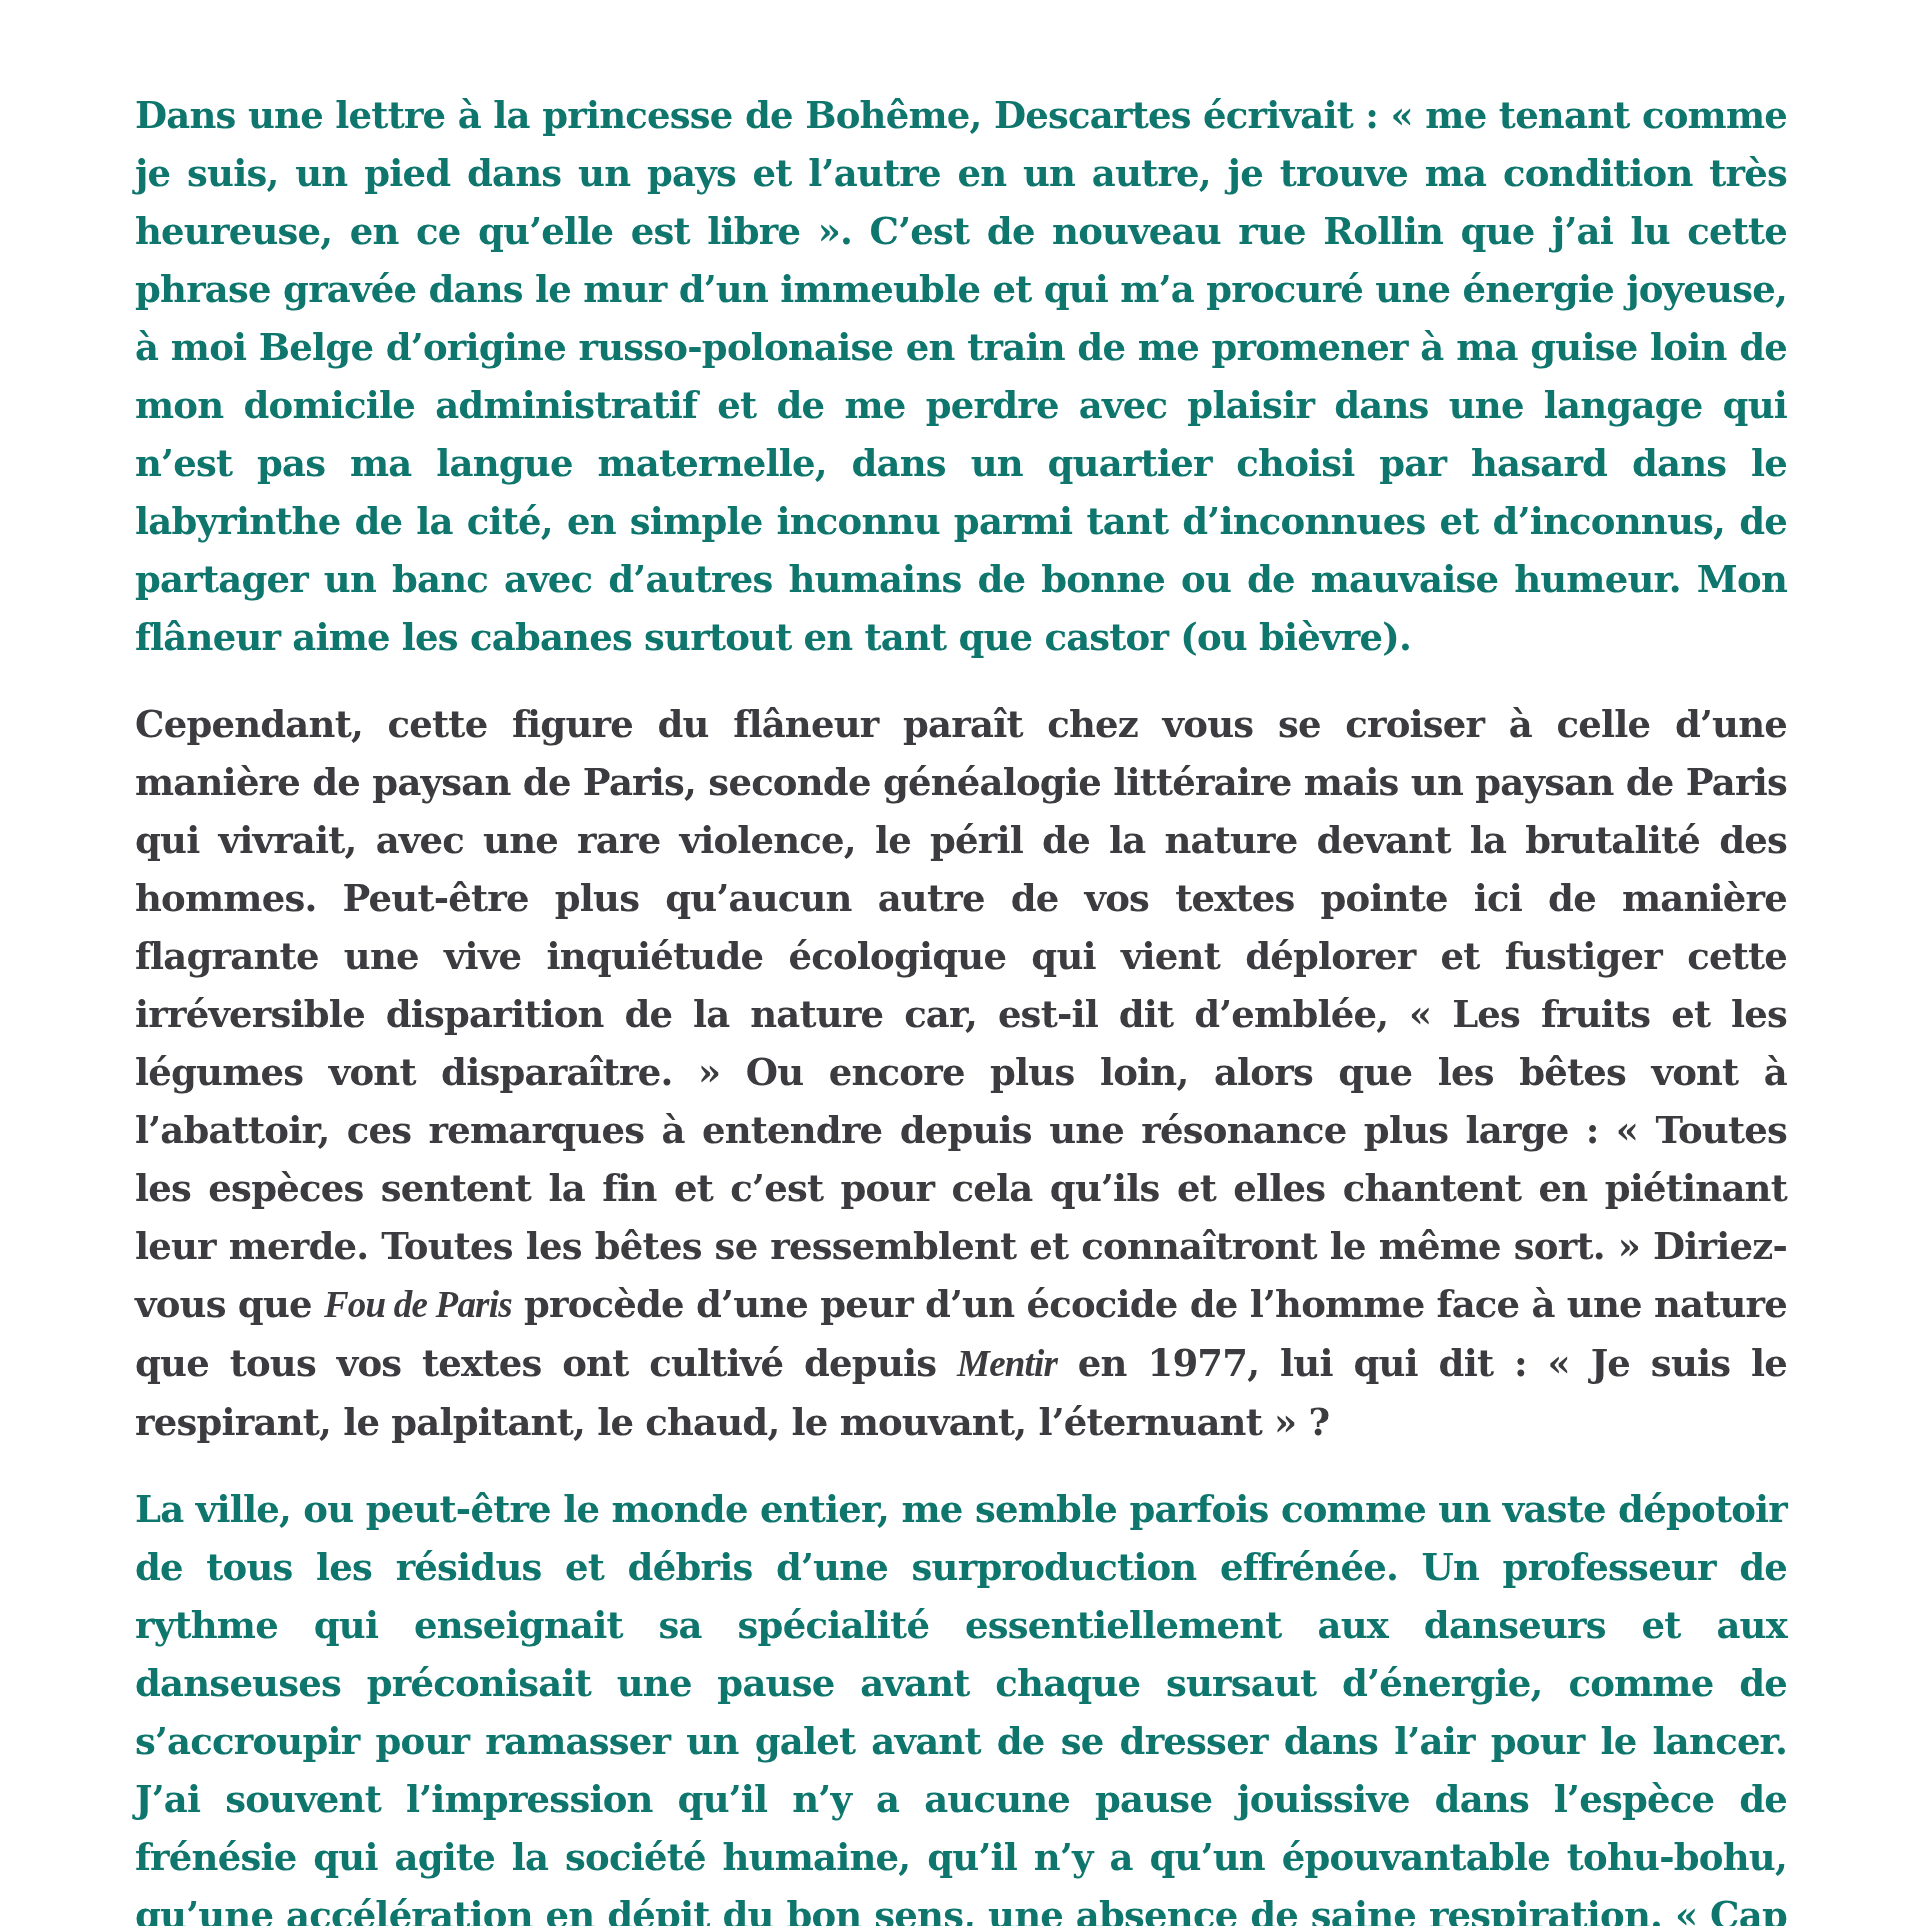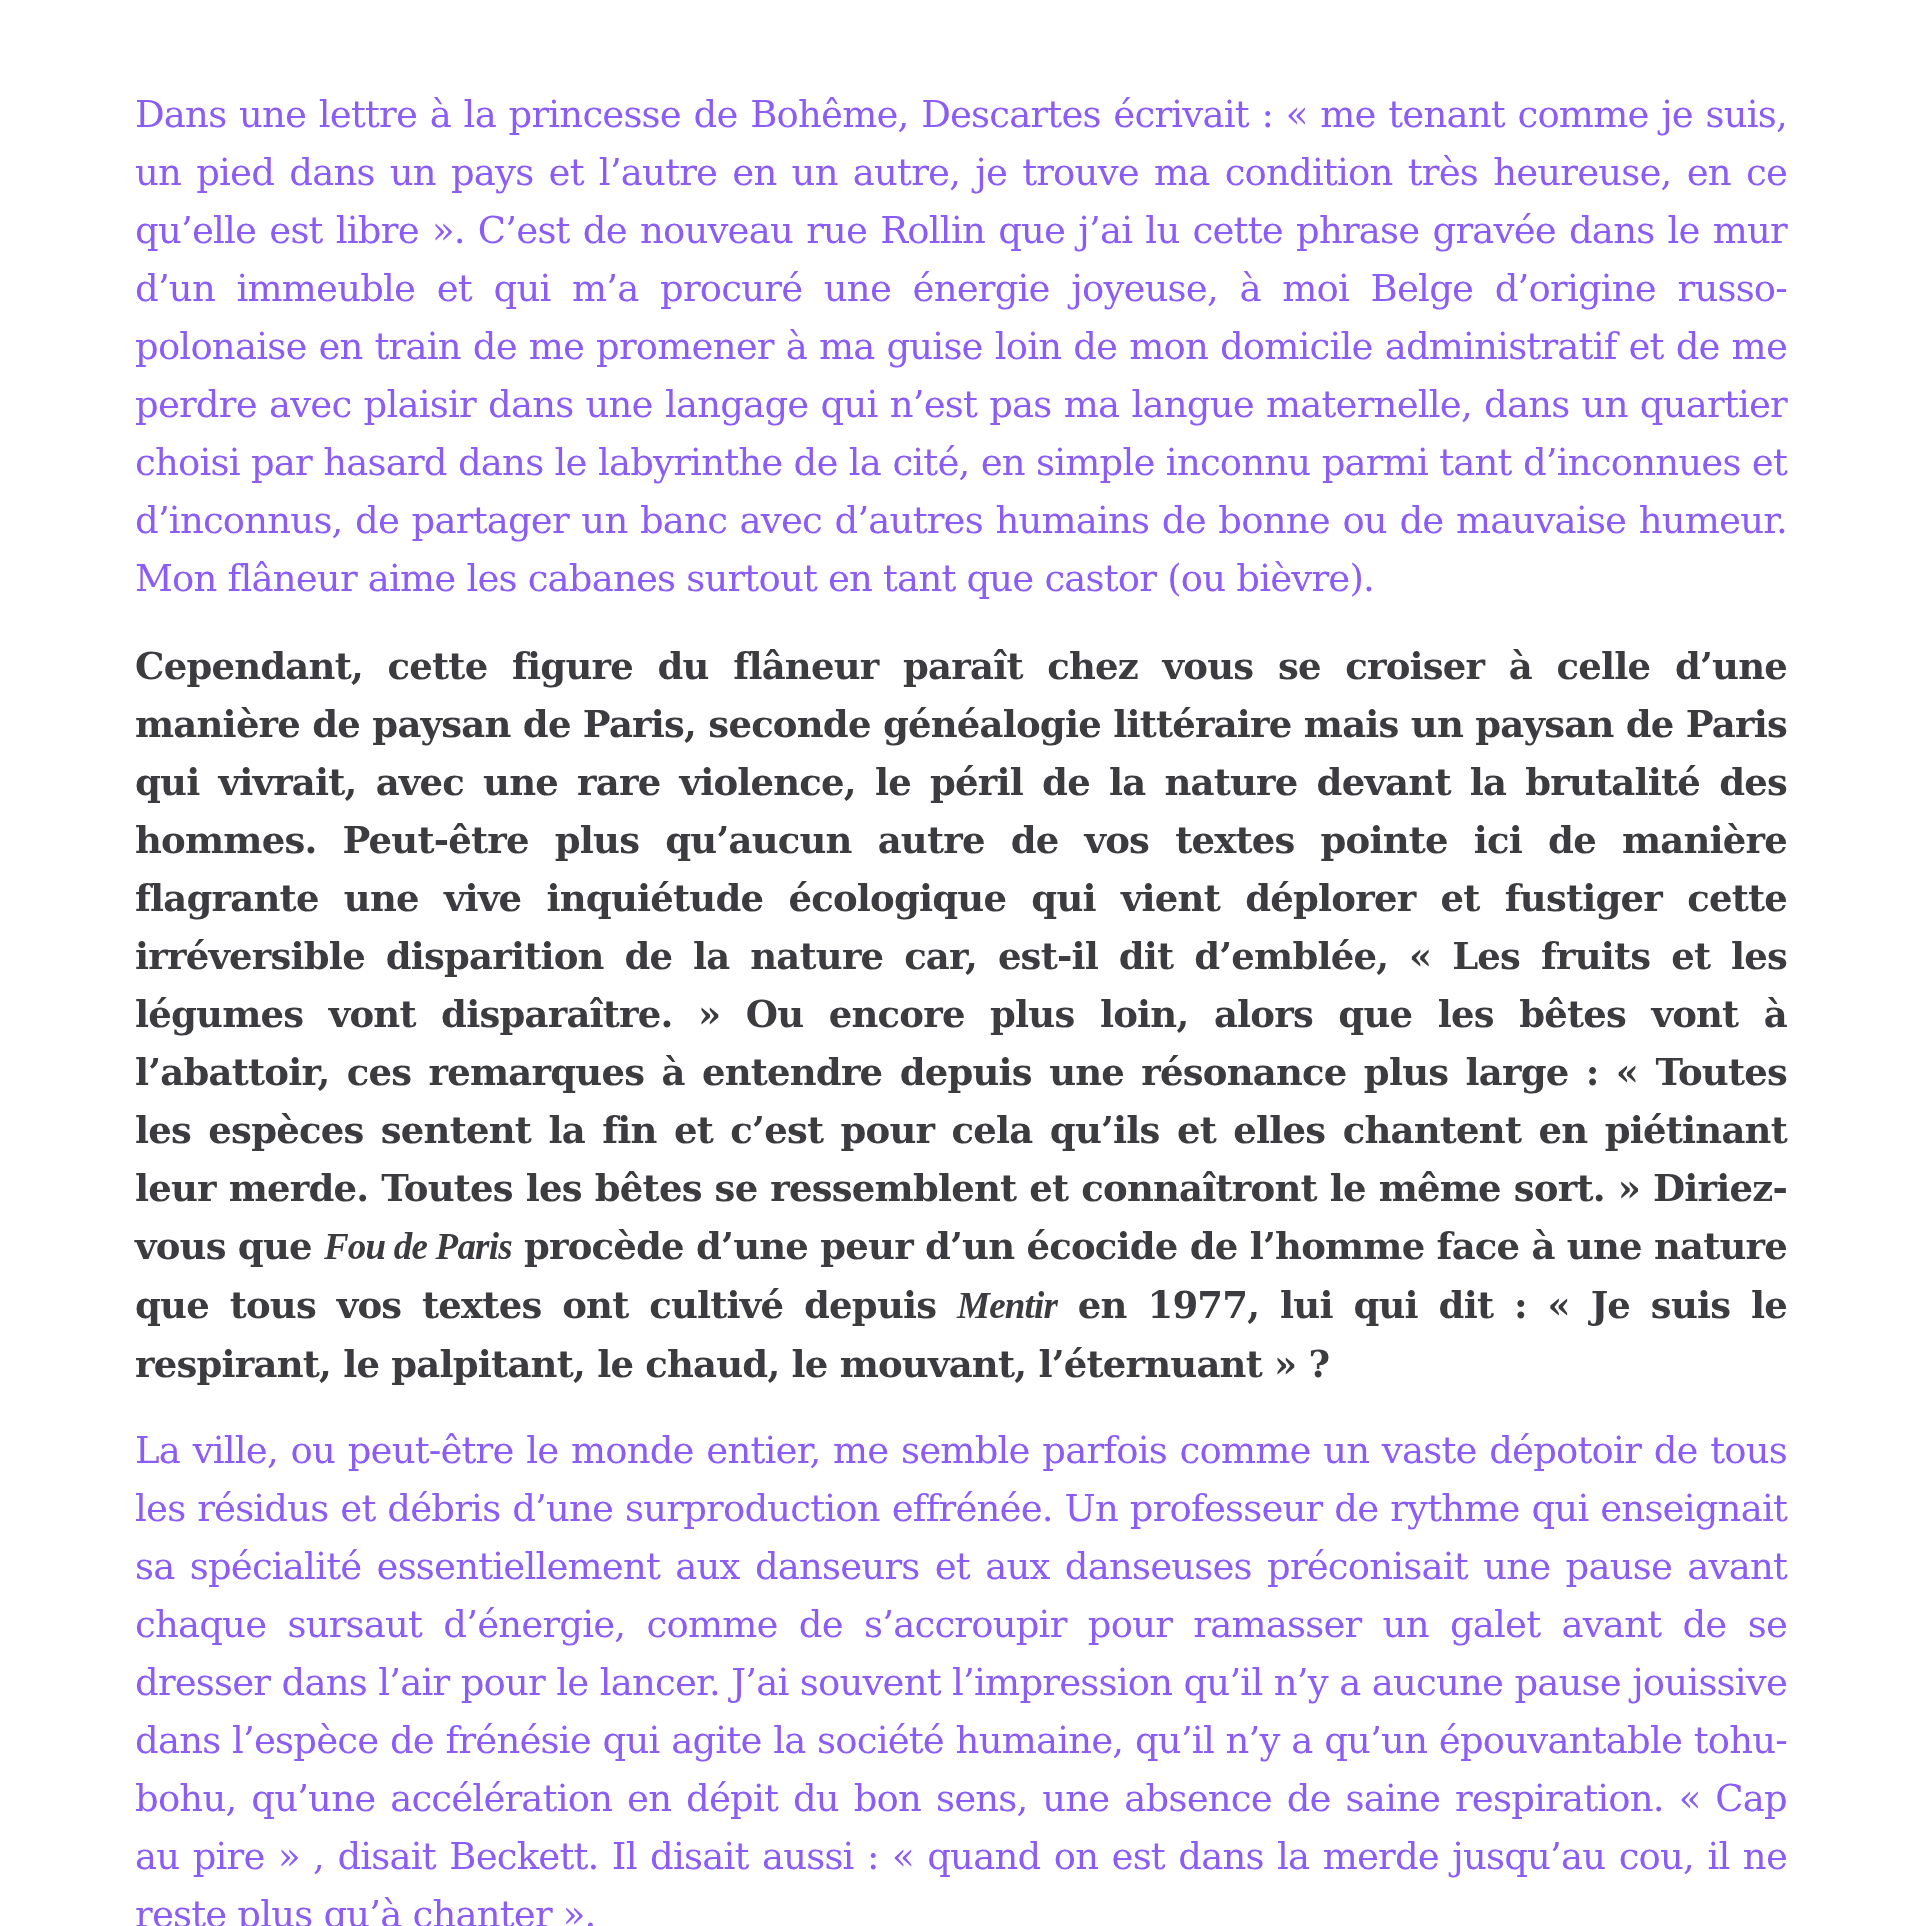--- a/index.html
+++ b/index.html
@@ -27,22 +27,22 @@
     word-spacing: 0px;
   }
   .para {
     margin: 0 0 29px 0;
     hyphens: none;
   }
   .para.bold {
     font-weight: bold;
   }
   .para.regular {
-    font-weight: normal;
-    color: #8b5cf6;
+    font-weight: bold;
+    color: #0f766e;
   }
   .para em {
     font-style: italic;
     font-family: Liberation Serif, serif;
   }
 </style>
 </head>
 <body>
 
 <div class="page">

